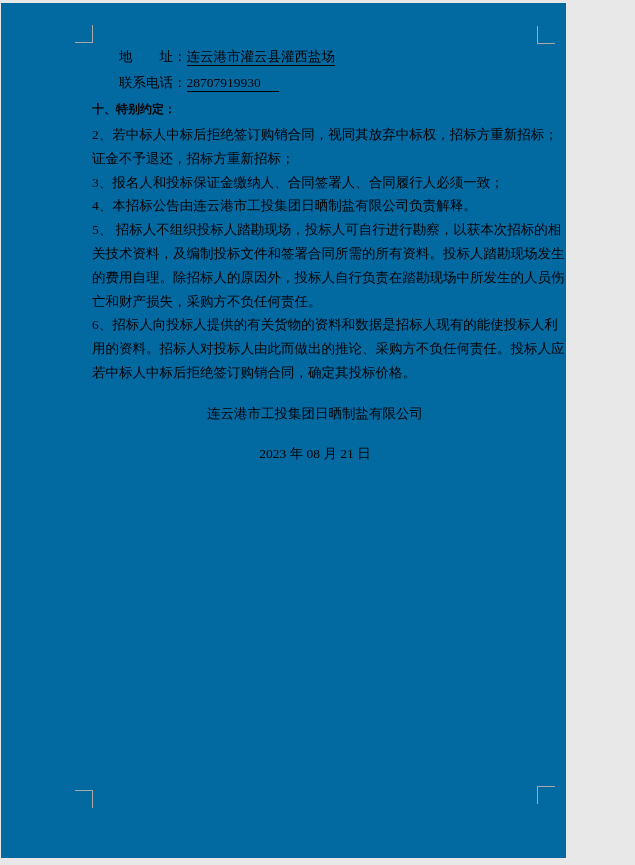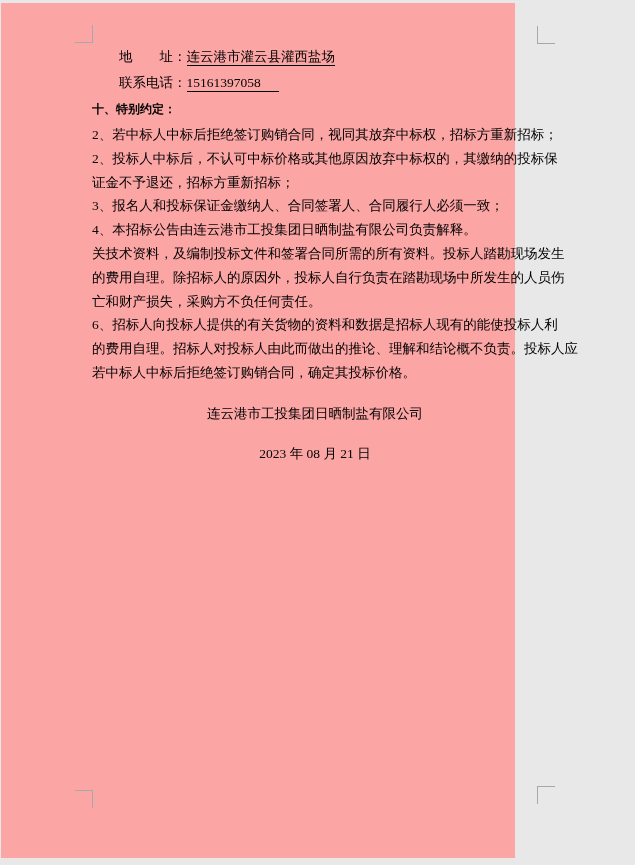--- a/index.html
+++ b/index.html
@@ -9,24 +9,23 @@
     height: 865px;
     background: #e8e8e8;
     font-family: "Liberation Serif", "DejaVu Serif", serif;
     color: #000;
     overflow: hidden;
   }
   .page {
     position: absolute;
     left: 1px;
     top: 3px;
-    width: 499px;
+    width: 565px;
     height: 855px;
-    background: #fca5a5;
-    padding-left: 15px;
+    background: #0369a1;
   }
   
   .mark {
     position: absolute;
     width: 17px;
     height: 17px;
   }
   .mark.tl { left: 74px;  top: 22px;  border-right: 1px solid #a8a8a8; border-bottom: 1px solid #a8a8a8; }
   .mark.tr { left: 536px; top: 23px;  border-left: 1px solid #a8a8a8;  border-bottom: 1px solid #a8a8a8; }
   .mark.bl { left: 74px;  top: 787px; border-right: 1px solid #a8a8a8; border-top: 1px solid #a8a8a8; }
@@ -81,48 +80,48 @@
   <div class="mark bl"></div>
   <div class="mark br"></div>
 
   <div class="content">
 
     <div class="contact">
       <div class="row">
         <span>地　　址：</span><span class="u">连云港市灌云县灌西盐场</span>
       </div>
       <div class="row">
-        <span>联系电话：</span><span class="u phone">15161397058</span>
+        <span>联系电话：</span><span class="u phone">28707919930</span>
       </div>
     </div>
 
     <div class="heading">十、特别约定：</div>
 
     <div class="clauses">
       <div>
         <div class="clause-line">2、若中标人中标后拒绝签订购销合同，视同其放弃中标权，招标方重新招标；</div>
       </div>
       <div>
-        <div class="clause-line">2、投标人中标后，不认可中标价格或其他原因放弃中标权的，其缴纳的投标保</div>
         <div class="clause-line">证金不予退还，招标方重新招标；</div>
       </div>
       <div>
         <div class="clause-line">3、报名人和投标保证金缴纳人、合同签署人、合同履行人必须一致；</div>
       </div>
       <div>
         <div class="clause-line">4、本招标公告由连云港市工投集团日晒制盐有限公司负责解释。</div>
       </div>
       <div>
+        <div class="clause-line">5、 招标人不组织投标人踏勘现场，投标人可自行进行勘察，以获本次招标的相</div>
         <div class="clause-line">关技术资料，及编制投标文件和签署合同所需的所有资料。投标人踏勘现场发生</div>
         <div class="clause-line">的费用自理。除招标人的原因外，投标人自行负责在踏勘现场中所发生的人员伤</div>
         <div class="clause-line">亡和财产损失，采购方不负任何责任。</div>
       </div>
       <div>
         <div class="clause-line">6、招标人向投标人提供的有关货物的资料和数据是招标人现有的能使投标人利</div>
-        <div class="clause-line">的费用自理。招标人对投标人由此而做出的推论、理解和结论概不负责。投标人应</div>
+        <div class="clause-line">用的资料。招标人对投标人由此而做出的推论、采购方不负任何责任。投标人应</div>
         <div class="clause-line">若中标人中标后拒绝签订购销合同，确定其投标价格。</div>
       </div>
     </div>
 
     <div class="signature">连云港市工投集团日晒制盐有限公司</div>
     <div class="docdate">2023 年 08 月 21 日</div>
 
   </div>
 </div>
 

